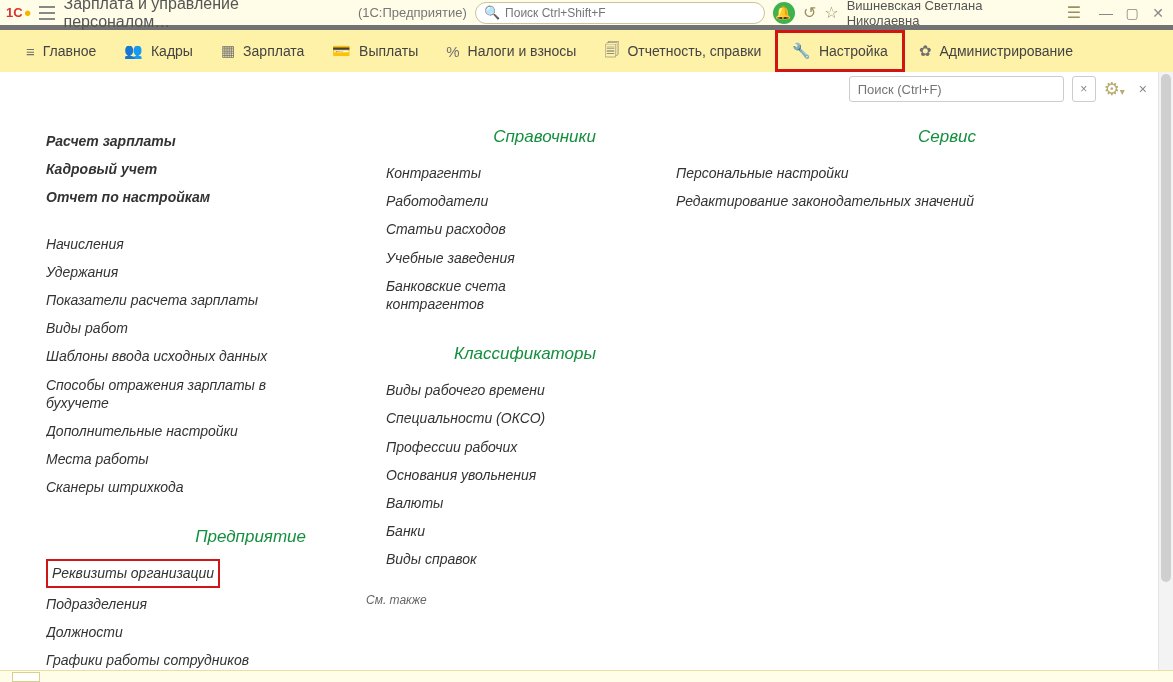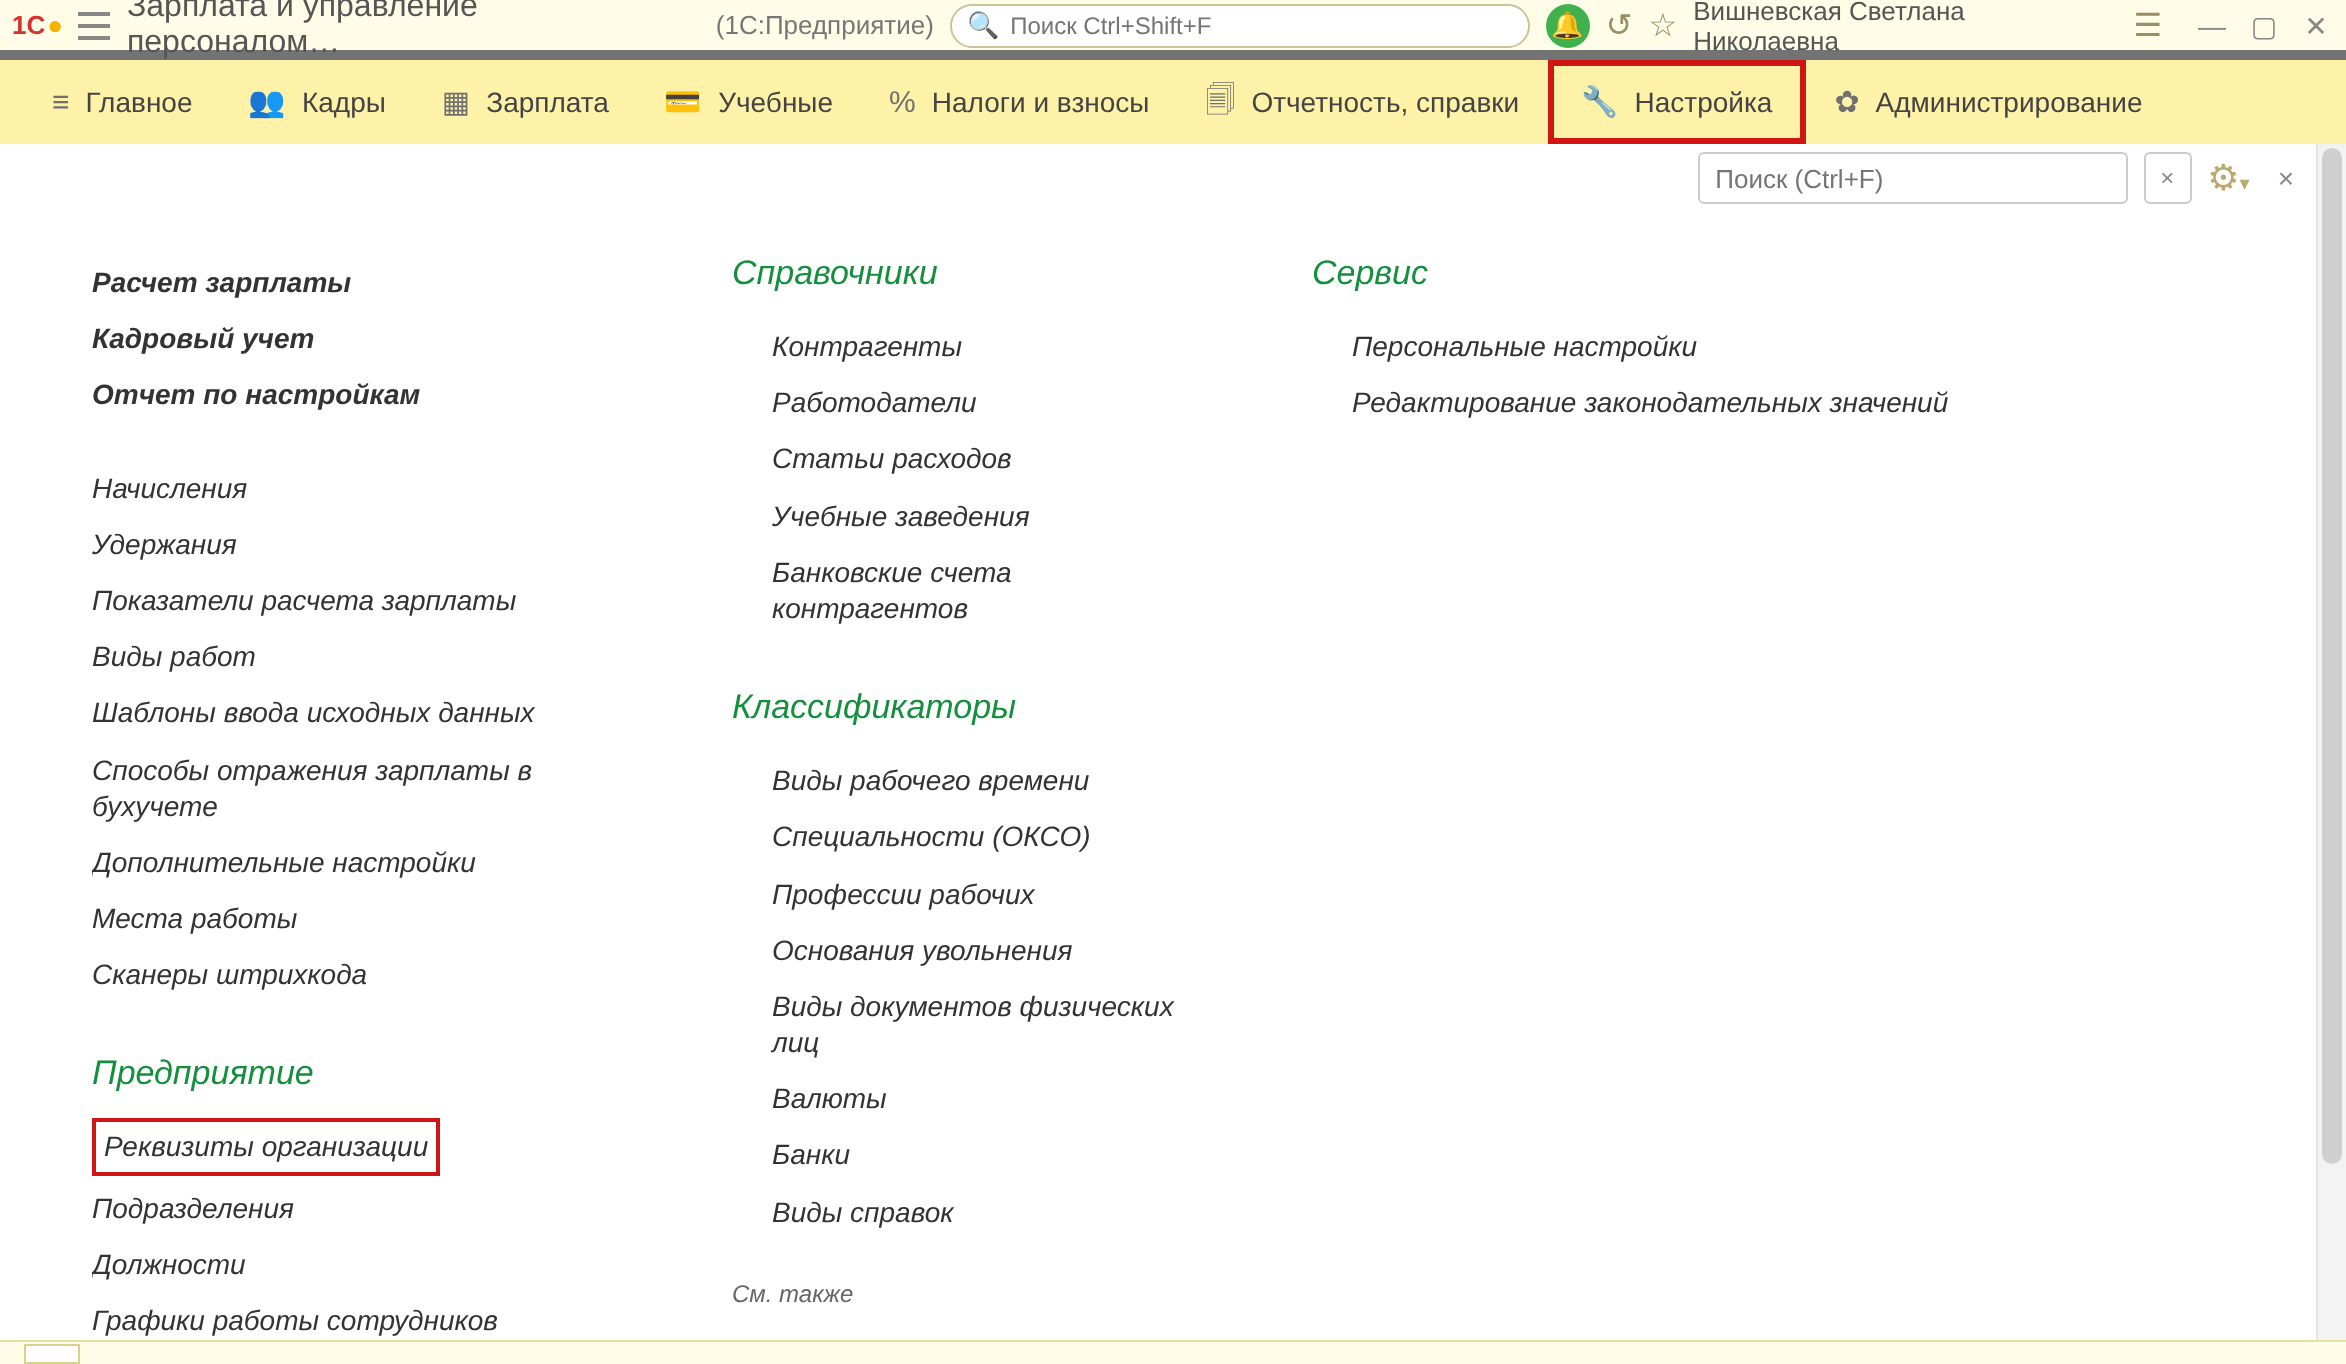--- a/index.html
+++ b/index.html
@@ -135,20 +135,21 @@
   }
   .col { flex:0 0 auto; }
   .col1 { width:260px; }
   .col2 { width:230px; }
   .col3 { width:320px; }
 
   .section-head {
     color:#148f3e;
     font-size:17px;
     margin: 8px 0 10px 0;
+    text-align: right;
   }
   .sub-head {
     color:#666; font-size:12px; margin: 20px 0 8px 0;
   }
   .link {
     display:block;
     color:#333;
     font-size:14px;
     padding:5px 0;
     cursor:pointer;
@@ -221,21 +222,21 @@
     <div class="nav-item">
       <span class="nav-ico">👥</span>
       <span>Кадры</span>
     </div>
     <div class="nav-item">
       <span class="nav-ico">▦</span>
       <span>Зарплата</span>
     </div>
     <div class="nav-item">
       <span class="nav-ico">💳</span>
-      <span>Учебные</span>
+      <span>Выплаты</span>
     </div>
     <div class="nav-item">
       <span class="nav-ico">%</span>
       <span>Налоги и взносы</span>
     </div>
     <div class="nav-item">
       <span class="nav-ico">🗐</span>
       <span>Отчетность, справки</span>
     </div>
     <div class="nav-item highlighted">
@@ -265,21 +266,20 @@
         <span class="link indent">Контрагенты</span>
         <span class="link indent">Работодатели</span>
         <span class="link indent">Статьи расходов</span>
         <span class="link indent">Учебные заведения</span>
         <span class="link indent">Банковские счета контрагентов</span>
         <div class="section-head" style="margin-top: 26px;">Классификаторы</div>
         <span class="link indent">Виды рабочего времени</span>
         <span class="link indent">Специальности (ОКСО)</span>
         <span class="link indent">Профессии рабочих</span>
         <span class="link indent">Основания увольнения</span>
-        <span class="link indent">Виды документов физических лиц</span>
         <span class="link indent">Валюты</span>
         <span class="link indent">Банки</span>
         <span class="link indent">Виды справок</span>
         <div class="sub-head">См. также</div>
       </div>
     <div class="col col3" id="col3">
         <div class="section-head">Сервис</div>
         <span class="link indent">Персональные настройки</span>
         <span class="link indent">Редактирование законодательных значений</span>
       </div>

